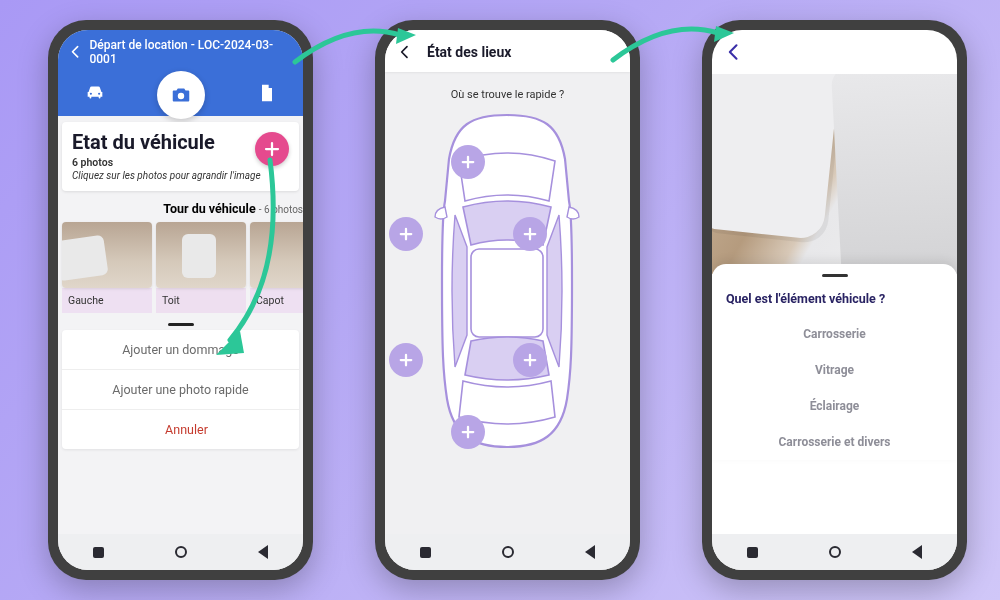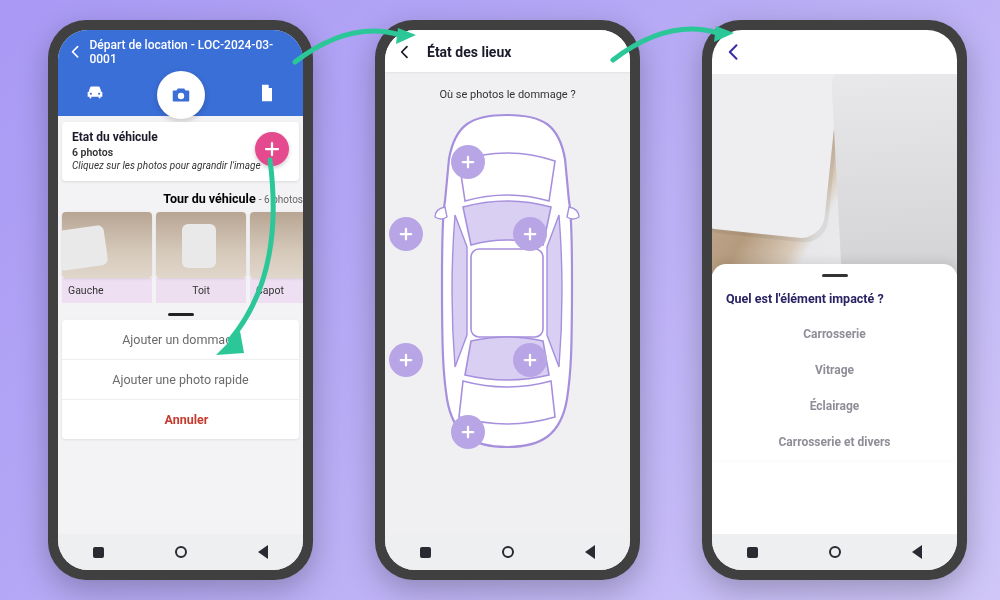--- a/index.html
+++ b/index.html
@@ -64,21 +64,21 @@
   .p1 .camcircle {
     width: 48px; height: 48px; background:#fff; border-radius:50%;
     display:flex; align-items:center; justify-content:center;
     box-shadow: 0 2px 6px rgba(0,0,0,0.2);
   }
   .p1 .section {
     background:#fff; margin: 6px 4px 4px; padding: 8px 10px 10px;
     border-radius: 4px; box-shadow: 0 1px 3px rgba(0,0,0,0.1);
     position:relative;
   }
-  .p1 .stitle { font-weight:700; font-size:12px; color:#1a1a2a; }
+  .p1 .stitle { font-weight:700; font-size:20px; color:#1a1a2a; }
   .p1 .scount { font-weight:600; font-size:10.5px; color:#333; margin-top:2px; }
   .p1 .sinstr { font-style:italic; font-size:10px; color:#333; margin-top:1px; }
   .p1 .addbtn {
     position:absolute; right:10px; top:10px;
     width:34px; height:34px; background:#e54a8e; border-radius:50%;
     display:flex; align-items:center; justify-content:center; color:#fff; font-size:22px; font-weight:700;
     box-shadow: 0 2px 4px rgba(0,0,0,0.2);
   }
   .p1 .subhead { font-weight:700; font-size:12.5px; margin:10px 0 0 10px;text-align:right; }
   .p1 .subhead .cnt { font-weight:400; font-size:10px; color:#666; }
@@ -88,25 +88,25 @@
   .p1 .timg {
     height: 66px; border-radius:4px;
     background: linear-gradient(180deg,#b8a593 0%, #d5c9ba 60%, #e0d6ca 100%);
     box-shadow: 0 1px 3px rgba(0,0,0,0.1);
     position:relative; overflow:hidden;
   }
   .p1 .timg.left::before { content:""; position:absolute; left:-6px; top:16px; width:50px; height:40px; background:#e9e9e9; border-radius:6px; transform:rotate(-8deg); }
   .p1 .timg.roof::before { content:""; position:absolute; left:26px; top:12px; width:34px; height:44px; background:#e9e9e9; border-radius:6px; }
   .p1 .tlabel { background:#efe0f0; font-size:10.5px; padding: 6px 6px; color:#333; }
   .p1 .thumb:nth-child(odd) .tlabel { background:#eee0f2; }
-  .p1 .thumb:nth-child(2) .tlabel { background:#eedff0;text-align:center; }
+  .p1 .thumb:nth-child(2) .tlabel { background:#eedff0; }
   .p1 .handle { width:26px; height:3px; background:#222; border-radius:2px; margin: 10px auto 4px; }
   .p1 .actions { background:#fff; margin: 4px; border-radius:4px; box-shadow: 0 1px 3px rgba(0,0,0,0.08); }
   .p1 .actbtn { text-align:center; padding: 12px 0; font-size:12.5px; color:#6b6b6b; border-bottom:1px solid #eee; }
-  .p1 .actbtn.cancel { color:#c53b2e; font-weight:700; border-bottom:none;padding-left:12px; }
+  .p1 .actbtn.cancel { color:#c53b2e; font-weight:400; border-bottom:none;padding-left:12px; }
 
   
   .p2 .screen { background:#f0f0f2; }
   .p2 .header2 {
     background:#fff; padding: 14px 12px 12px; display:flex; align-items:center; gap:14px;
     box-shadow: 0 1px 2px rgba(0,0,0,0.06);
   }
   .p2 .header2 .title { font-weight:700; font-size:14px; color:#1a1a2a; }
   .p2 .question { text-align:center; font-size:11px; color:#333; margin: 16px 0 10px; }
   .p2 .carwrap { display:flex; justify-content:center; }
@@ -240,21 +240,21 @@
 <div class="phone p2">
   <div class="screen">
 
     <div class="header2">
       <svg class="backarr" viewBox="0 0 24 24">
           <path d="M15 4l-8 8 8 8" stroke="#1a1a2a" stroke-width="2.5" fill="none" stroke-linecap="round" stroke-linejoin="round"></path>
         </svg>
       <span class="title">État des lieux</span>
     </div>
 
-    <div class="question">Où se photos le dommage ?</div>
+    <div class="question">Où se trouve le rapide ?</div>
 
     <div class="carwrap" style="position:relative;">
       <svg class="car" viewBox="0 0 165 340">
         <path d="M82 4 C 46 4 30 14 24 48 L 20 90 C 18 100 17 120 17 170 C 17 240 18 262 22 288 C 28 324 48 336 82 336 C 116 336 136 324 142 288 C 146 262 147 240 147 170 C 147 120 146 100 144 90 L 140 48 C 134 14 118 4 82 4 Z" fill="#fff" stroke="#a690dd" stroke-width="2.2"></path>
 
         <path d="M34 50 Q82 34 130 50 L124 90 Q82 78 40 90 Z" fill="#fff" stroke="#a690dd" stroke-width="1.6"></path>
 
         <path d="M38 96 Q82 84 126 96 L118 134 Q82 124 46 134 Z" fill="#d9cff2" stroke="#a690dd" stroke-width="1.6"></path>
 
         <rect x="46" y="138" width="72" height="88" rx="8" fill="#fff" stroke="#a690dd" stroke-width="1.6"></rect>
@@ -316,21 +316,21 @@
     <div class="header3">
       <svg width="20" height="20" viewBox="0 0 24 24">
           <path d="M15 4l-8 8 8 8" stroke="#3a2fa8" stroke-width="2.5" fill="none" stroke-linecap="round" stroke-linejoin="round"></path>
         </svg>
     </div>
 
     <div class="photo"></div>
 
     <div class="sheet">
       <div class="shandle"></div>
-      <div class="sq3">Quel est l'élément impacté ?</div>
+      <div class="sq3">Quel est l'élément véhicule ?</div>
       <div class="opt">Carrosserie</div>
       <div class="opt">Vitrage</div>
       <div class="opt">Éclairage</div>
       <div class="opt">Carrosserie et divers</div>
     </div>
 
     <div class="navbar">
       <div class="sq"></div>
       <div class="ci"></div>
       <div class="tr"></div>

